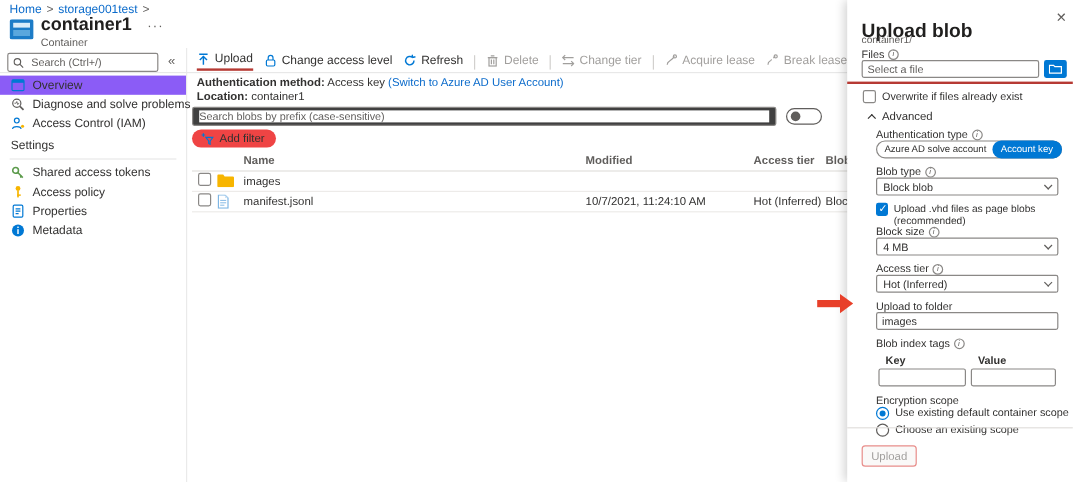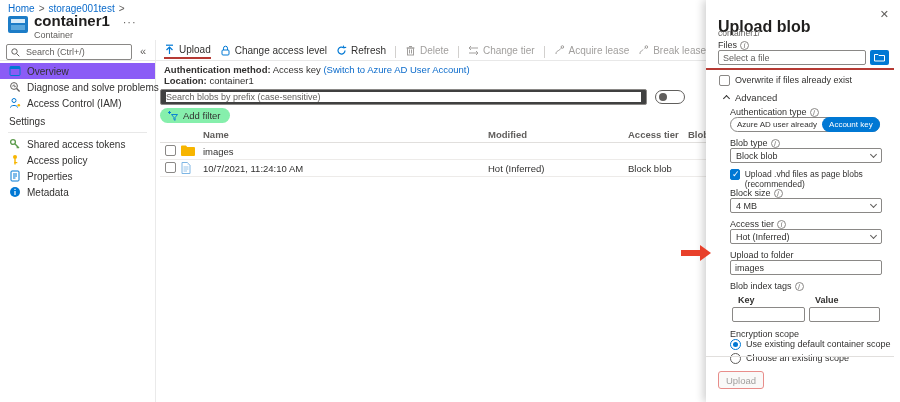--- a/index.html
+++ b/index.html
@@ -46,21 +46,21 @@
   .infobar a { color:#0b6bcb; text-decoration:none; cursor:pointer; }
 
   
   .blob-search { position:absolute; top:89px; left:160px; width:487px; height:16px;
     border:1px solid #8a8886; border-radius:2px; background:#404040; display:flex; align-items:center; padding:0 5px; }
   .blob-search input { border:none; outline:none; width:100%; font-size:9px; font-family:inherit; color:#323130; }
   .blob-search input::placeholder { color:#605e5c; }
   .toggle { position:absolute; top:90px; left:655px; width:30px; height:14px; border:1px solid #605e5c; border-radius:8px; background:#fff; cursor:pointer; }
   .toggle::before { content:""; position:absolute; top:2px; left:3px; width:8px; height:8px; border-radius:50%; background:#605e5c; }
   .add-filter { position:absolute; top:108px; left:160px; display:inline-flex; align-items:center; gap:4px;
-    background:#86efac; border-radius:10px; padding:2px 9px 2px 7px; font-size:9.5px; color:#323130; cursor:pointer; }
+    background:#ef4444; border-radius:10px; padding:2px 9px 2px 7px; font-size:9.5px; color:#323130; cursor:pointer; }
 
   
   .table { position:absolute; top:127px; left:160px; width:600px; }
   .trow { display:grid; grid-template-columns:16px 22px 285px 140px 60px 77px; align-items:center;
     padding-left:5px; height:17px; border-bottom:1px solid #edebe9; white-space:nowrap; }
   .trow.head { height:16px; color:#605e5c; font-weight:bold; font-size:9.5px; border-bottom:1px solid #e1dfdd; }
   .trow .cell { overflow:visible; font-size:9.5px; color:#323130; }
   .trow.head .cell { color:#605e5c; }
   .cb { width:11px; height:11px; border:1px solid #8a8886; border-radius:2px; background:#fff; display:inline-block; cursor:pointer; }
   .rowicon { width:14px; height:12px; display:inline-flex; }
@@ -365,20 +365,21 @@
       <span><span class="cb"></span></span>
       <span class="rowicon">
         <svg width="10" height="12" viewBox="0 0 10 12">
             <path d="M1 0.5 h5.5 L9 3 V11.5 H1 Z" fill="#fff" stroke="#7eb6e4"></path>
             <path d="M6.5 0.5 L9 3 H6.5 Z" fill="#cfe4f5"></path>
             <line x1="2.5" y1="5" x2="7.5" y2="5" stroke="#7eb6e4" stroke-width=".8"></line>
             <line x1="2.5" y1="7" x2="7.5" y2="7" stroke="#7eb6e4" stroke-width=".8"></line>
             <line x1="2.5" y1="9" x2="6" y2="9" stroke="#7eb6e4" stroke-width=".8"></line>
           </svg>
       </span>
+      <span class="cell">manifest.jsonl</span>
       <span class="cell">10/7/2021, 11:24:10 AM</span>
       <span class="cell">Hot (Inferred)</span>
       <span class="cell">Block blob</span>
     </div>
   </div>
 
   <div class="red-arrow">
     <span class="shaft"></span>
       <span class="head"></span>
   </div>
@@ -410,21 +411,21 @@
     <div class="advanced">
       <span class="chev-up"></span>
       <span>Advanced</span>
     </div>
 
     <div class="adv p-label" style="top:107px">
       <span>Authentication type</span>
       <span class="info-i">i</span>
     </div>
     <div class="adv pill" style="top:117px">
-      <span class="opt">Azure AD user already</span>
+      <span class="opt">Azure AD solve account</span>
       <span class="opt active">Account key</span>
     </div>
 
     <div class="adv p-label" style="top:138px">
       <span>Blob type</span>
       <span class="info-i">i</span>
     </div>
     <div class="adv select" style="top:148px">
       <span>Block blob</span>
       <span class="chev-dn"></span>

